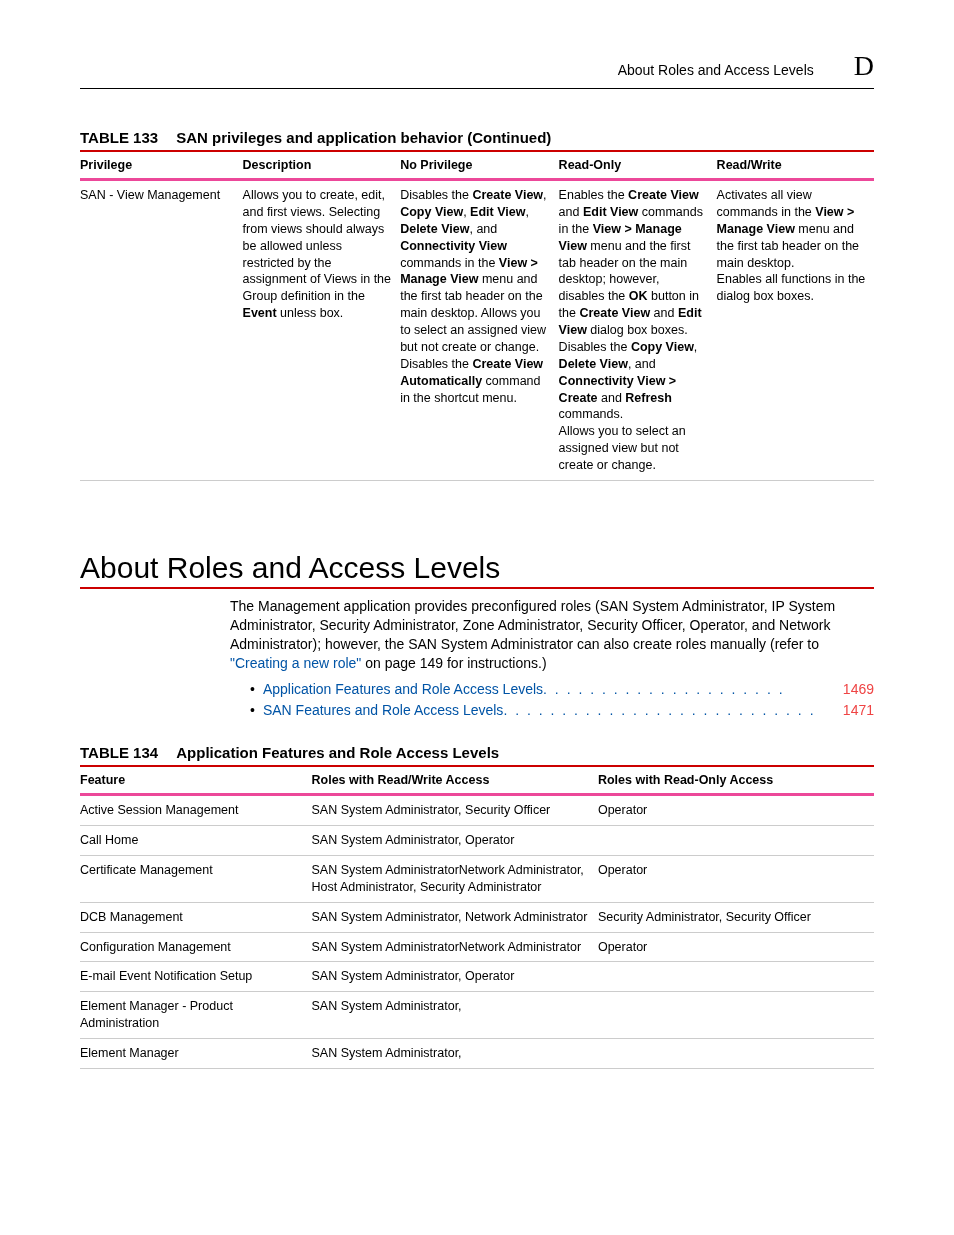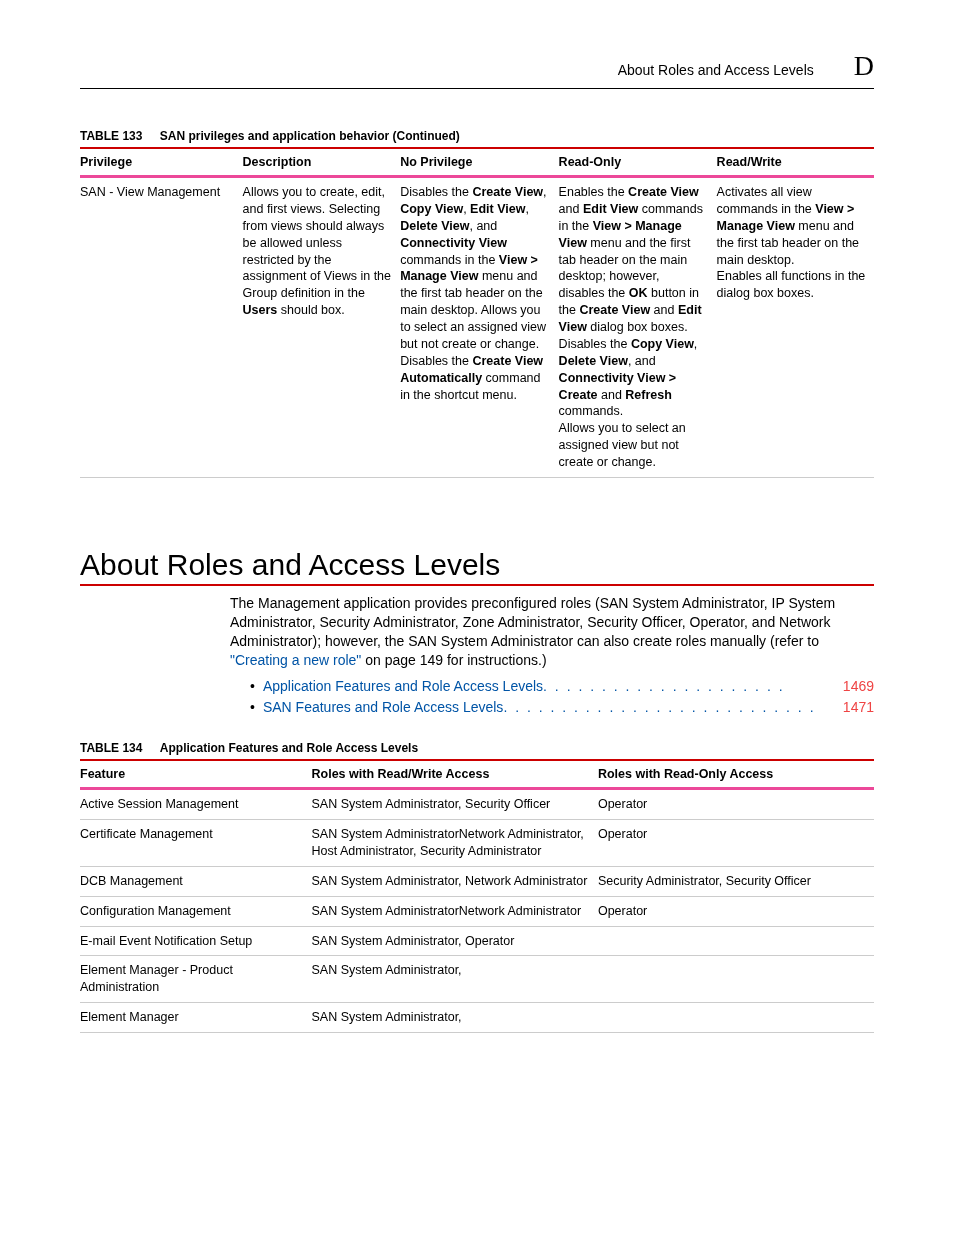--- a/index.html
+++ b/index.html
@@ -24,21 +24,21 @@
     font-family: Georgia, 'Times New Roman', serif;
     font-size: 28px;
     font-weight: normal;
   }
   .header-rule {
     border: none;
     border-top: 1px solid #000;
     margin: 0 0 40px 0;
   }
   .table-caption {
-    font-size: 12px;
+    font-size: 15px;
     margin-bottom: 4px;
   }
   .table-caption .tbl-label {
     font-weight: bold;
   }
   .table-caption .tbl-title {
     font-weight: bold;
     margin-left: 14px;
   }
   table {
@@ -133,21 +133,21 @@
       <th>No Privilege</th>
       <th>Read-Only</th>
       <th>Read/Write</th>
     </tr>
   </thead>
   <tbody>
     <tr>
       <td>SAN - View Management</td>
       <td>
         <span>Allows you to create, edit, and first views.</span>
-        <span>Selecting from views should always be allowed unless restricted by the assignment of Views in the Group definition in the </span><span class="bold">Users</span><span> should box.</span>
+        <span>Selecting from views should always be allowed unless restricted by the assignment of Views in the Group definition in the </span><span class="bold">Event</span><span> unless box.</span>
       </td>
       <td>
         <span>Disables the </span><span class="bold">Create View</span><span>, </span><span class="bold">Copy View</span><span>, </span><span class="bold">Edit View</span><span>, </span><span class="bold">Delete View</span><span>, and </span><span class="bold">Connectivity View</span><span> commands in the </span><span class="bold">View &gt; Manage View</span><span> menu and the first tab header on the main desktop. Allows you to select an assigned view but not create or change.</span><br>
         <span>Disables the </span><span class="bold">Create View Automatically</span><span> command in the shortcut menu.</span>
       </td>
       <td>
         <span>Enables the </span><span class="bold">Create View</span><span> and </span><span class="bold">Edit View</span><span> commands in the </span><span class="bold">View &gt; Manage View</span><span> menu and the first tab header on the main desktop; however, disables the </span><span class="bold">OK</span><span> button in the </span><span class="bold">Create View</span><span> and </span><span class="bold">Edit View</span><span> dialog box boxes.</span><br>
         <span>Disables the </span><span class="bold">Copy View</span><span>, </span><span class="bold">Delete View</span><span>, and </span><span class="bold">Connectivity View &gt; Create</span><span> and </span><span class="bold">Refresh</span><span> commands.</span><br>
         <span>Allows you to select an assigned view but not create or change.</span>
       </td>
@@ -193,20 +193,25 @@
       <th>Roles with Read-Only Access</th>
     </tr>
   </thead>
   <tbody id="t134body">
   <tr>
         <td>Active Session Management</td>
         <td>SAN System Administrator, Security Officer</td>
         <td>Operator</td>
       </tr>
       <tr>
+        <td>Call Home</td>
+        <td>SAN System Administrator, Operator</td>
+        <td></td>
+      </tr>
+      <tr>
         <td>Certificate Management</td>
         <td>SAN System AdministratorNetwork Administrator, Host Administrator, Security Administrator</td>
         <td>Operator</td>
       </tr>
       <tr>
         <td>DCB Management</td>
         <td>SAN System Administrator, Network Administrator</td>
         <td>Security Administrator, Security Officer</td>
       </tr>
       <tr>

